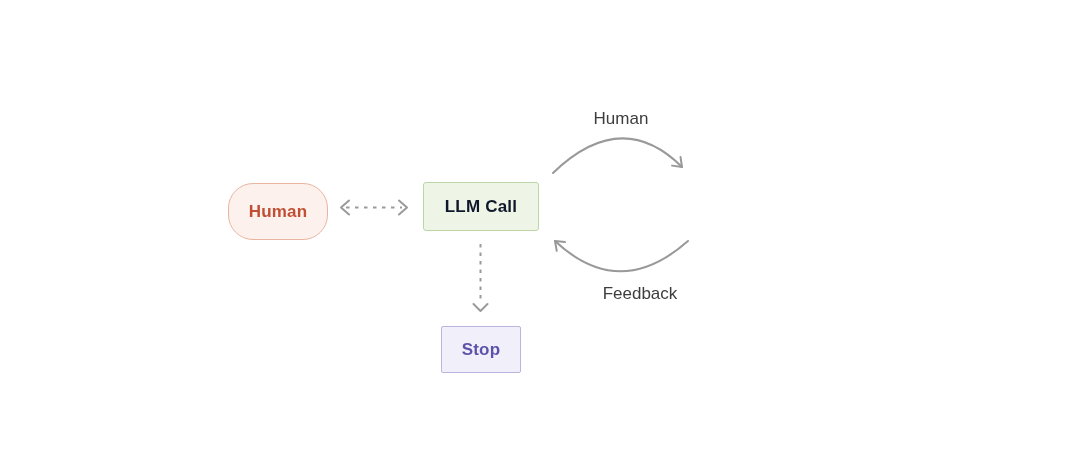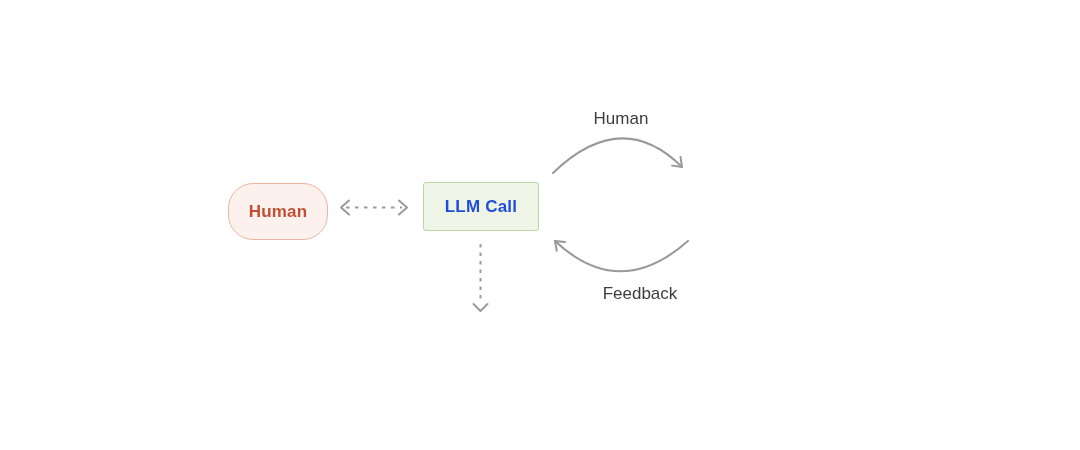--- a/index.html
+++ b/index.html
@@ -42,21 +42,21 @@
     left: 228px; top: 183px; width: 100px; height: 57px;
   }
   .node-environment {
     left: 700px; top: 183px; width: 156px; height: 49px;
   }
   .node-llm-call {
     left: 423px; top: 182px; width: 116px; height: 49px;
     background: #eef5e7;
     border: 1px solid #bad7a5;
     border-radius: 3px;
-    color: #1d4ed8;
+    color: #0f172a;
   }
   .node-stop {
     left: 441px; top: 326px; width: 80px; height: 47px;
     background: #f1f0fa;
     border: 1px solid #b9b5dd;
     border-radius: 2px;
     color: #5b52ac;
   }
   .edge-label {
     position: absolute;
@@ -102,18 +102,21 @@
 
   <div class="node node-pill node-human">
     <span>Human</span>
   </div>
 
   <div class="node node-llm-call">
     <span>LLM Call</span>
   </div>
 
 
+  <div class="node node-stop">
+    <span>Stop</span>
+  </div>
 
   <div class="edge-label" id="label-action">Human</div>
 
   <div class="edge-label" id="label-feedback">Feedback</div>
 
 </div>
 
 </body></html>

